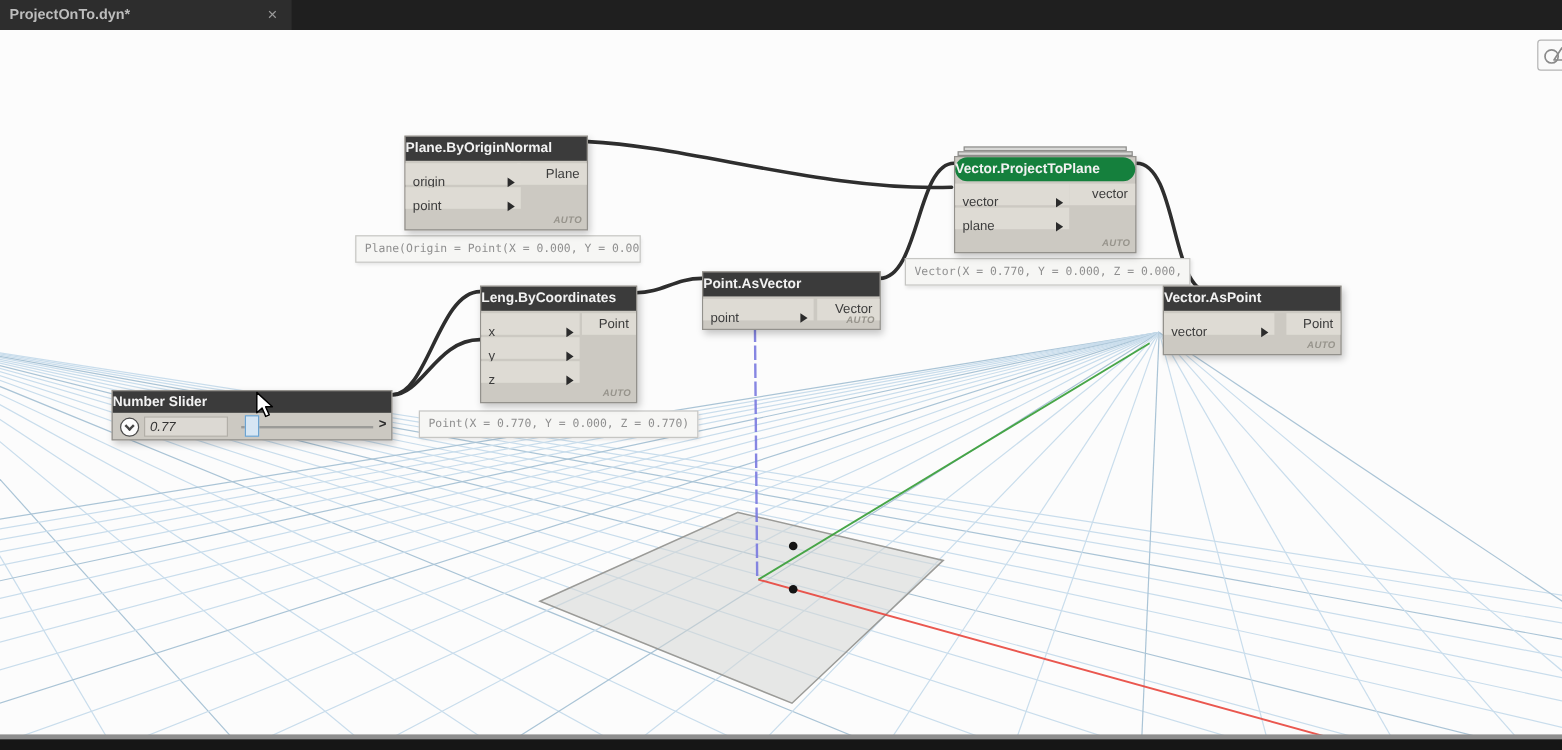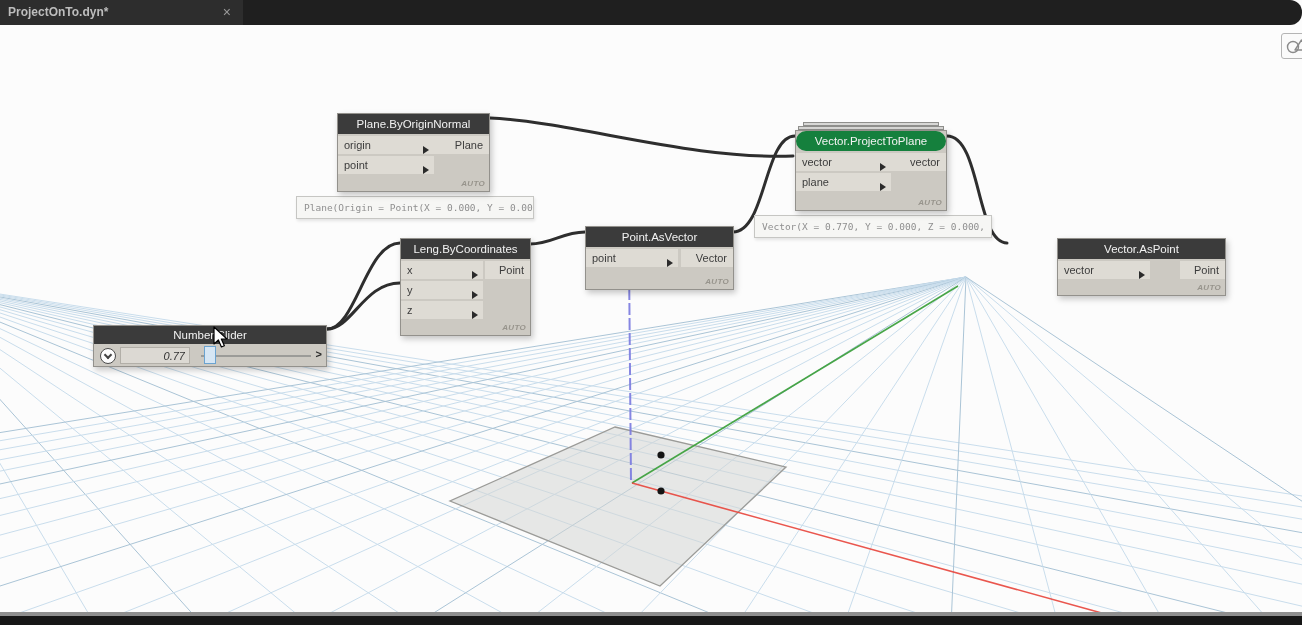--- a/index.html
+++ b/index.html
@@ -1,20 +1,20 @@
 <!DOCTYPE html>
 <html><head>
 <meta charset="utf-8">
 <style>
   * { margin:0; padding:0; box-sizing:border-box; }
   html,body { width:1302px; height:625px; overflow:hidden; }
   body { font-family:"Liberation Sans", sans-serif; background:#fcfcfc; position:relative; }
 
   
-  .tabbar { position:absolute; left:0; top:0; width:1302px; height:25px; background:#1f1f1f; z-index:50;border-radius:12px; }
+  .tabbar { position:absolute; left:0; top:0; width:1302px; height:25px; background:#1f1f1f; z-index:50; }
   .tab { position:absolute; left:0; top:0; width:243px; height:25px; background:#2d2d2d; color:#bdbdbd;
          font-size:12px; font-weight:bold; line-height:25px; padding-left:8px; }
   .tab-close { position:absolute; right:12px; top:0; color:#9a9a9a; font-size:14px; font-weight:normal;
                line-height:25px; cursor:default; }
 
   
   .canvas { position:absolute; left:0; top:25px; width:1302px; height:591px; background:#fcfcfc; overflow:hidden; }
   svg.layer { position:absolute; left:0; top:0; }
 
   
@@ -22,40 +22,40 @@
   .bottom-black { position:absolute; left:0; top:616px; width:1302px; height:9px; background:#161616; z-index:60; }
 
   
   .preview-btn { position:absolute; left:1281px; top:33px; width:30px; height:26px; background:#fafafa;
                  border:1px solid #b4b4b4; border-radius:3px; z-index:40; display:flex; align-items:center; padding-left:4px; }
 
   
   .node { position:absolute; background:#ccc9c2; border:1px solid #93918c; z-index:20;
           box-shadow:2px 3px 6px rgba(0,0,0,0.22); }
   .nhead { position:absolute; left:0; top:0; right:0; height:20px; background:#3b3b3b; color:#f2f2f2;
-           font-size:11.5px; font-weight:normal; text-align:center; line-height:20px; white-space:nowrap; }
+           font-size:11.5px; font-weight:bold; text-align:left; line-height:20px; white-space:nowrap; }
   .nhead.sel { background:#15803d;border-radius:10px; }
   .stackbar { position:absolute; background:#d8d8d6; border:1px solid #8f8f8c; z-index:19; }
   .port { position:absolute; height:18px; line-height:18px; background:#dedbd4; font-size:11px; color:#3c3c3c; }
-  .port.in  { left:0; display:flex; align-items:flex-end; justify-content:space-between; padding:13px 5px 0 6px; }
+  .port.in  { left:0; display:flex; align-items:center; justify-content:space-between; padding:13px 5px 0 6px; }
   .port.out { right:0; text-align:right; padding:0 6px; }
   .tri { width:0; height:0; border-top:4px solid transparent; border-bottom:4px solid transparent;
          border-left:6px solid #2b2b2b; display:inline-block; }
   .auto { position:absolute; right:4px; bottom:3px; font-size:8px; font-weight:bold; color:#97948c; letter-spacing:.3px;font-style:italic; }
 
   
   .slider-body { position:absolute; left:0; top:18px; right:0; bottom:0; }
   .nhead.slim { height:18px; line-height:18px; }
   .expander { position:absolute; left:6px; top:4px; width:16px; height:16px; border:1px solid #4a4a4a;
               border-radius:50%; background:#fdfdfd; display:flex; align-items:center; justify-content:center; }
   .vchev { width:6px; height:6px; border-right:2px solid #444; border-bottom:2px solid #444;
            transform:rotate(45deg); margin-top:-3px; }
   .slider-value { position:absolute; left:26px; top:3px; width:70px; height:17px; background:#dcd9d3;
                   border:1px solid #b2afa8; font:italic 11px "Liberation Sans", sans-serif; color:#333;
-                  padding:0 4px;text-align:right; }
+                  padding:0 4px; }
   .slider-track { position:absolute; left:107px; top:11px; width:110px; height:2px; background:#9b9b98; }
   .slider-thumb { position:absolute; left:110px; top:2px; width:12px; height:18px; background:#d6e6f4;
                   border:1px solid #6ba3d0; }
   .slider-out { position:absolute; right:4px; top:4px; font-size:11px; font-weight:bold; color:#2b2b2b; }
 
   
   .bubble { position:absolute; background:#f6f6f4; border:1px solid #c6c6c3; color:#8f8f8f;
             font:9.5px "DejaVu Sans Mono", monospace; line-height:21px; height:23px; padding:0 7px;
             white-space:nowrap; overflow:hidden; z-index:18; box-shadow:1px 2px 3px rgba(0,0,0,0.10); }
 
@@ -187,33 +187,33 @@
     <div class="port in" style="top:62px; width:82px">
       <span>z</span>
       <span class="tri"></span>
     </div>
     <div class="port out" style="top:22px; width:45px">
       <span>Point</span>
     </div>
     <div class="auto">AUTO</div>
   </div>
 
-  <div class="node" style="left:585px; top:201px; width:149px; height:64px">
+  <div class="node" style="left:585px; top:201px; width:149px; height:49px">
     <div class="nhead">Point.AsVector</div>
     <div class="port in" style="top:22px; width:92px">
       <span>point</span>
       <span class="tri"></span>
     </div>
     <div class="port out" style="top:22px; width:52px">
       <span>Vector</span>
     </div>
     <div class="auto">AUTO</div>
   </div>
 
-  <div class="node" style="left:1057px; top:213px; width:169px; height:58px">
+  <div class="node" style="left:969px; top:213px; width:149px; height:58px">
     <div class="nhead">Vector.AsPoint</div>
     <div class="port in" style="top:22px; width:92px">
       <span>vector</span>
       <span class="tri"></span>
     </div>
     <div class="port out" style="top:22px; width:45px">
       <span>Point</span>
     </div>
     <div class="auto">AUTO</div>
   </div>
@@ -223,20 +223,21 @@
     <div class="slider-body">
       <div class="expander">
         <span class="vchev"></span>
       </div>
       <input class="slider-value" value="0.77" style="">
       <div class="slider-track"></div>
       <div class="slider-thumb"></div>
       <div class="slider-out">&gt;</div>
     </div>
   </div>
+  <div class="bubble" style="left:349px; top:317px; width:233px">Point(X = 0.770, Y = 0.000, Z = 0.770)</div>
 
 </div>
 
 <div class="tabbar">
   <div class="tab">
     <span>ProjectOnTo.dyn*</span>
     <span class="tab-close">×</span>
   </div>
 </div>
 

